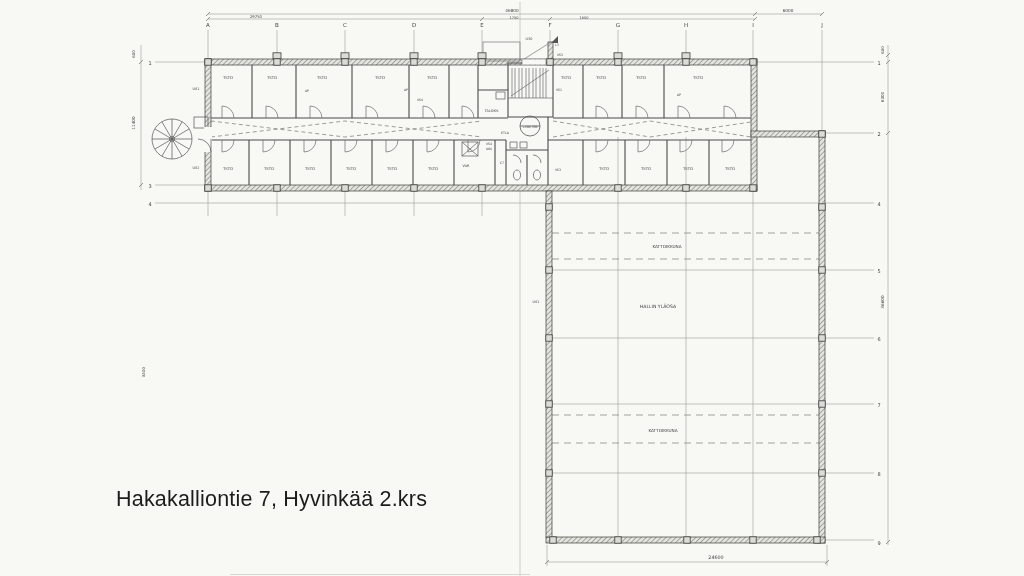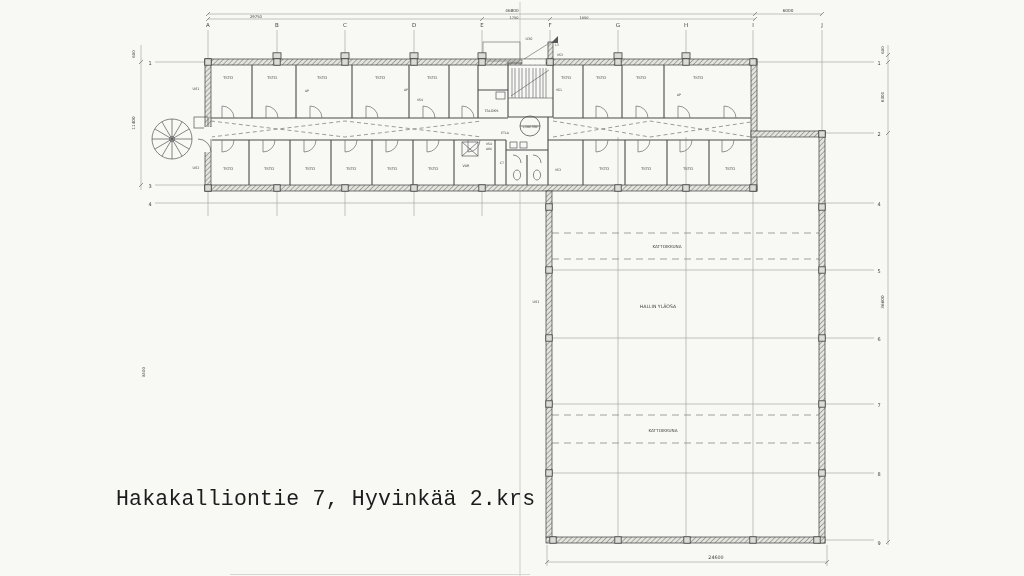--- a/index.html
+++ b/index.html
@@ -1,21 +1,21 @@
 <!DOCTYPE html>
 <html><head>
 <meta charset="utf-8">
 <style>
   html,body{margin:0;padding:0;background:#f8f8f5;}
   .stage{position:relative;width:1024px;height:576px;background:#f8f8f5;overflow:hidden;
          font-family:"Liberation Sans",sans-serif;}
   svg{position:absolute;left:0;top:0;}
   svg text{fill:#3f3f3f;font-family:"DejaVu Sans",sans-serif;}
   .caption{position:absolute;left:116px;top:487px;font-size:21.5px;letter-spacing:.2px;
-           color:#1c1c1c;font-family:Liberation Mono, monospace;}
+           color:#1c1c1c;font-family:Liberation Sans, sans-serif;}
 </style>
 </head>
 <body>
 
 <div class="stage">
 
 <svg id="plan" width="1024" height="576" viewBox="0 0 1024 576">
   <defs>
     <pattern id="hatch" width="3.5" height="3.5" patternUnits="userSpaceOnUse" patternTransform="rotate(45)">
       <rect width="3.5" height="3.5" fill="#e4e4df"></rect>

